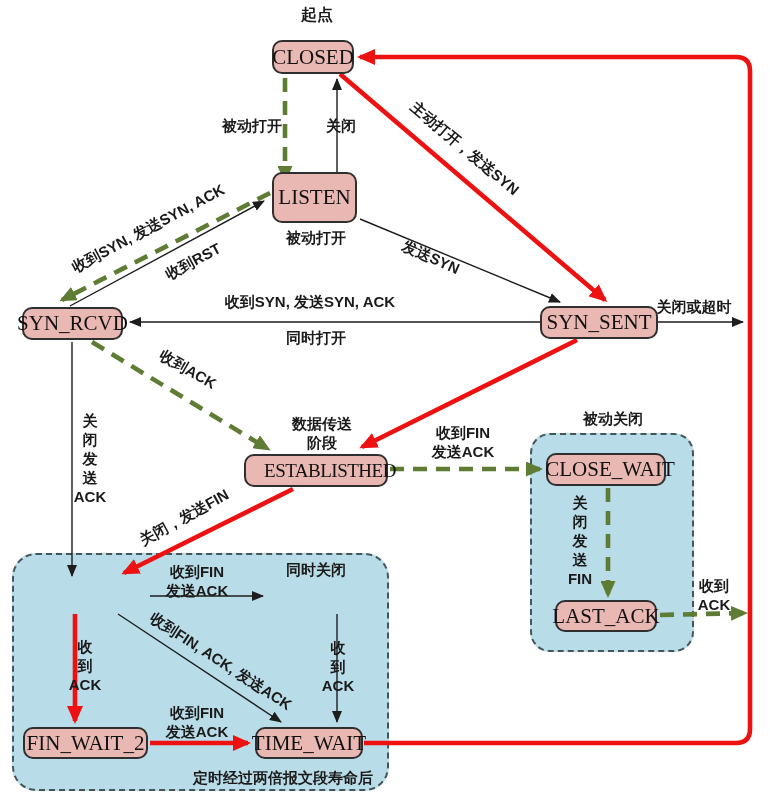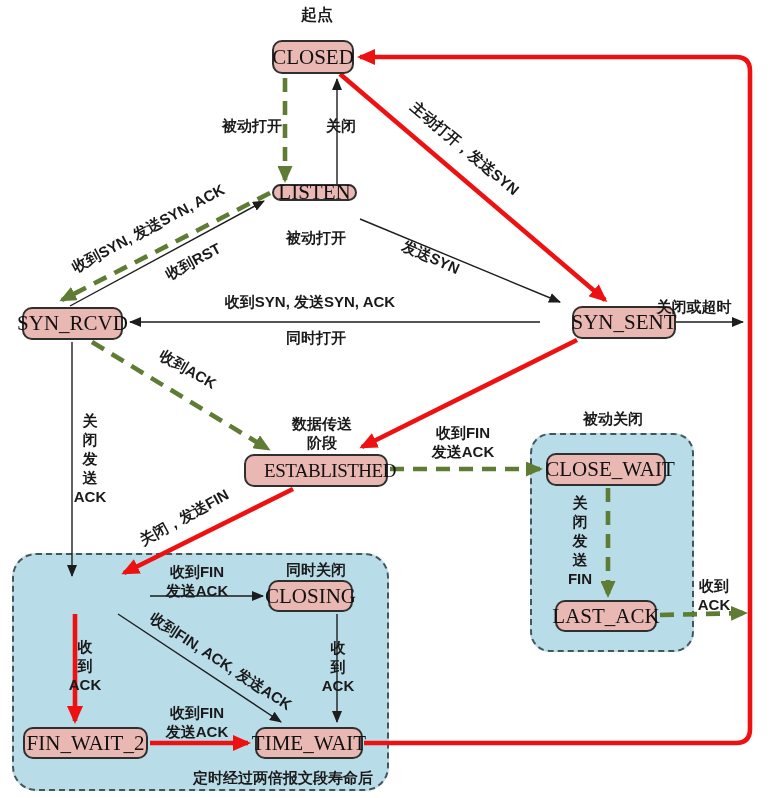--- a/index.html
+++ b/index.html
@@ -61,27 +61,26 @@
     <path class="e-black" d="M72,342 L72,576" marker-end="url(#ab)"></path>
     <path class="e-black" d="M150,596 L263,596" marker-end="url(#ab)"></path>
     <path class="e-red" d="M75,614 L75,721" marker-end="url(#ar)"></path>
     <path class="e-black" d="M118,614 L281,722" marker-end="url(#ab)"></path>
     <path class="e-black" d="M337,614 L337,722" marker-end="url(#ab)"></path>
     <path class="e-red" d="M150,743 L248,743" marker-end="url(#ar)"></path>
     <path class="e-red" d="M364,743 L736,743 Q750,743 750,729 L750,71 Q750,57 736,57 L360,57" marker-end="url(#ar)"></path>
   </svg>
 
   <div class="state" style="left:272px;top:40px;width:82px;height:34px;">CLOSED</div>
-  <div class="state" style="left:272px;top:184px;width:85px;height:17px;border-radius:14px;">LISTEN</div>
+  <div class="state" style="left:272px;top:172px;width:85px;height:51px;">LISTEN</div>
   <div class="state" style="left:22px;top:307px;width:101px;height:33px;">SYN_RCVD</div>
-  <div class="state" style="left:540px;top:306px;width:104px;height:33px;margin-left:32px;">SYN_SENT</div>
+  <div class="state" style="left:540px;top:306px;width:118px;height:33px;">SYN_SENT</div>
   <div class="state fs19" style="left:244px;top:454px;width:144px;height:33px;">ESTABLISTHED</div>
   <div class="state" style="left:546px;top:453px;width:120px;height:33px;padding-left:8px;">CLOSE_WAIT</div>
   <div class="state" style="left:555px;top:600px;width:102px;height:32px;">LAST_ACK</div>
-  <div class="state" style="left:268px;top:580px;width:85px;height:32px;">CLOSING</div>
   <div class="state" style="left:23px;top:727px;width:125px;height:32px;">FIN_WAIT_2</div>
   <div class="state" style="left:255px;top:727px;width:108px;height:32px;">TIME_WAIT</div>
 
   <div class="lbl ctr" style="left:317px;top:14px;font-size:16px;">起点</div>
   <div class="lbl ctr" style="left:252px;top:125px;">被动打开</div>
   <div class="lbl ctr" style="left:341px;top:125px;">关闭</div>
   <div class="lbl" style="left:465px;top:148px;transform:translate(-50%,-50%) rotate(40deg);">主动打开，发送SYN</div>
   <div class="lbl" style="left:148px;top:228px;transform:translate(-50%,-50%) rotate(-28deg);">收到SYN, 发送SYN, ACK</div>
   <div class="lbl" style="left:193px;top:261px;transform:translate(-50%,-50%) rotate(-28deg);">收到RST</div>
   <div class="lbl ctr" style="left:316px;top:237px;">被动打开</div>

